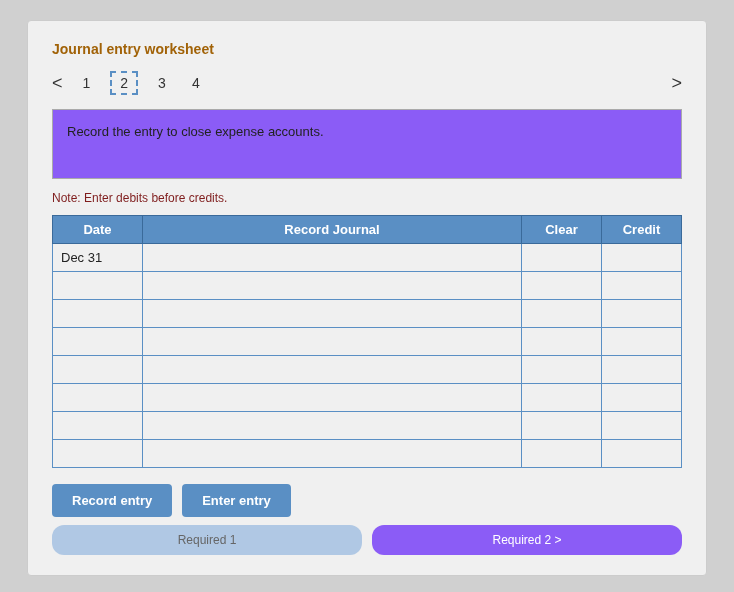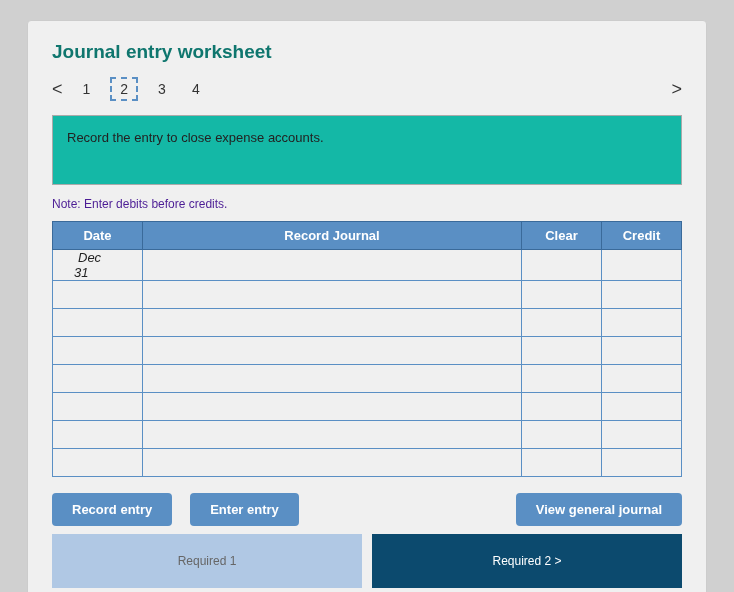--- a/index.html
+++ b/index.html
@@ -15,24 +15,24 @@
     }
     .worksheet-container {
       background: #f0f0f0;
       border: 1px solid #ccc;
       border-radius: 4px;
       padding: 20px 24px 20px 24px;
       width: 680px;
       min-height: 540px;
     }
     .worksheet-title {
-      font-size: 19px;
+      font-size: 14px;
       font-weight: bold;
       margin-bottom: 14px;
-      color: #0f766e;
+      color: #a16207;
     }
     .tab-nav {
       display: flex;
       align-items: center;
       margin-bottom: 14px;
       gap: 14px;
     }
     .nav-arrow {
       font-size: 18px;
       color: #333;
@@ -43,30 +43,30 @@
       font-size: 14px;
       color: #333;
       cursor: pointer;
       padding: 2px 6px;
     }
     .tab-item.active {
       border: 2px dashed #5a8fc4;
       padding: 2px 8px;
     }
     .instruction-box {
-      background: #14b8a6;
+      background: #8b5cf6;
       border: 1px solid #aaa;
       padding: 14px;
       margin-bottom: 10px;
       min-height: 70px;
       font-size: 13px;
       color: #222;
     }
     .note-text {
-      color: #4c1d95;
+      color: #7f1d1d;
       font-size: 12px;
       margin-bottom: 10px;
       margin-top: 12px;
     }
     .journal-table {
       width: 100%;
       border-collapse: collapse;
       margin-bottom: 16px;
     }
     .journal-table thead tr th {
@@ -89,33 +89,32 @@
     .journal-table tbody tr td input {
       width: 100%;
       height: 100%;
       border: none;
       outline: none;
       background: transparent;
       padding: 0 4px;
       font-size: 13px;
     }
     .journal-table tbody tr:first-child td.date-col {
-      padding: 0 21px;
+      padding: 0 4px;
       vertical-align: middle;
-      font-style: italic;
     }
     .date-label {
       font-size: 13px;
       color: #222;
       padding: 0 4px;
     }
     .btn-row {
       display: flex;
       align-items: center;
-      gap: 8px;
+      gap: 0;
     }
     .btn {
       background: #5a8fc4;
       color: #fff;
       border: none;
       border-radius: 4px;
       padding: 9px 20px;
       font-size: 13px;
       font-weight: bold;
       cursor: pointer;
@@ -128,28 +127,28 @@
     .bottom-required {
       display: flex;
       gap: 10px;
       width: 100%;
       margin-top: 8px;
     }
     .req-btn {
       background: #b0c8e4;
       color: #666;
       border: none;
-      border-radius: 0;
-      padding: 20px 18px;
+      border-radius: 12px;
+      padding: 8px 18px;
       font-size: 12px;
       cursor: pointer;
       flex: 1;
     }
     .req-btn-dark {
-      background: #0c4a6e;
+      background: #8b5cf6;
       color: #fff;
     }
   </style>
 </head>
 <body>
 
 <div class="worksheet-container">
   <div class="worksheet-title">Journal entry worksheet</div>
 
   <div class="tab-nav">
@@ -225,20 +224,19 @@
         <td><input type="text" style=""></td>
         <td><input type="text" style=""></td>
         <td><input type="text" style=""></td>
       </tr>
     </tbody>
   </table>
 
   <div class="btn-row">
     <button class="btn">Record entry</button>
     <button class="btn">Enter entry</button>
-    <button class="btn btn-right">View general journal</button>
   </div>
 
   <div class="bottom-required">
     <button class="req-btn">Required 1</button>
     <button class="req-btn req-btn-dark">Required 2 &gt;</button>
   </div>
 </div>
 
 </body></html>

